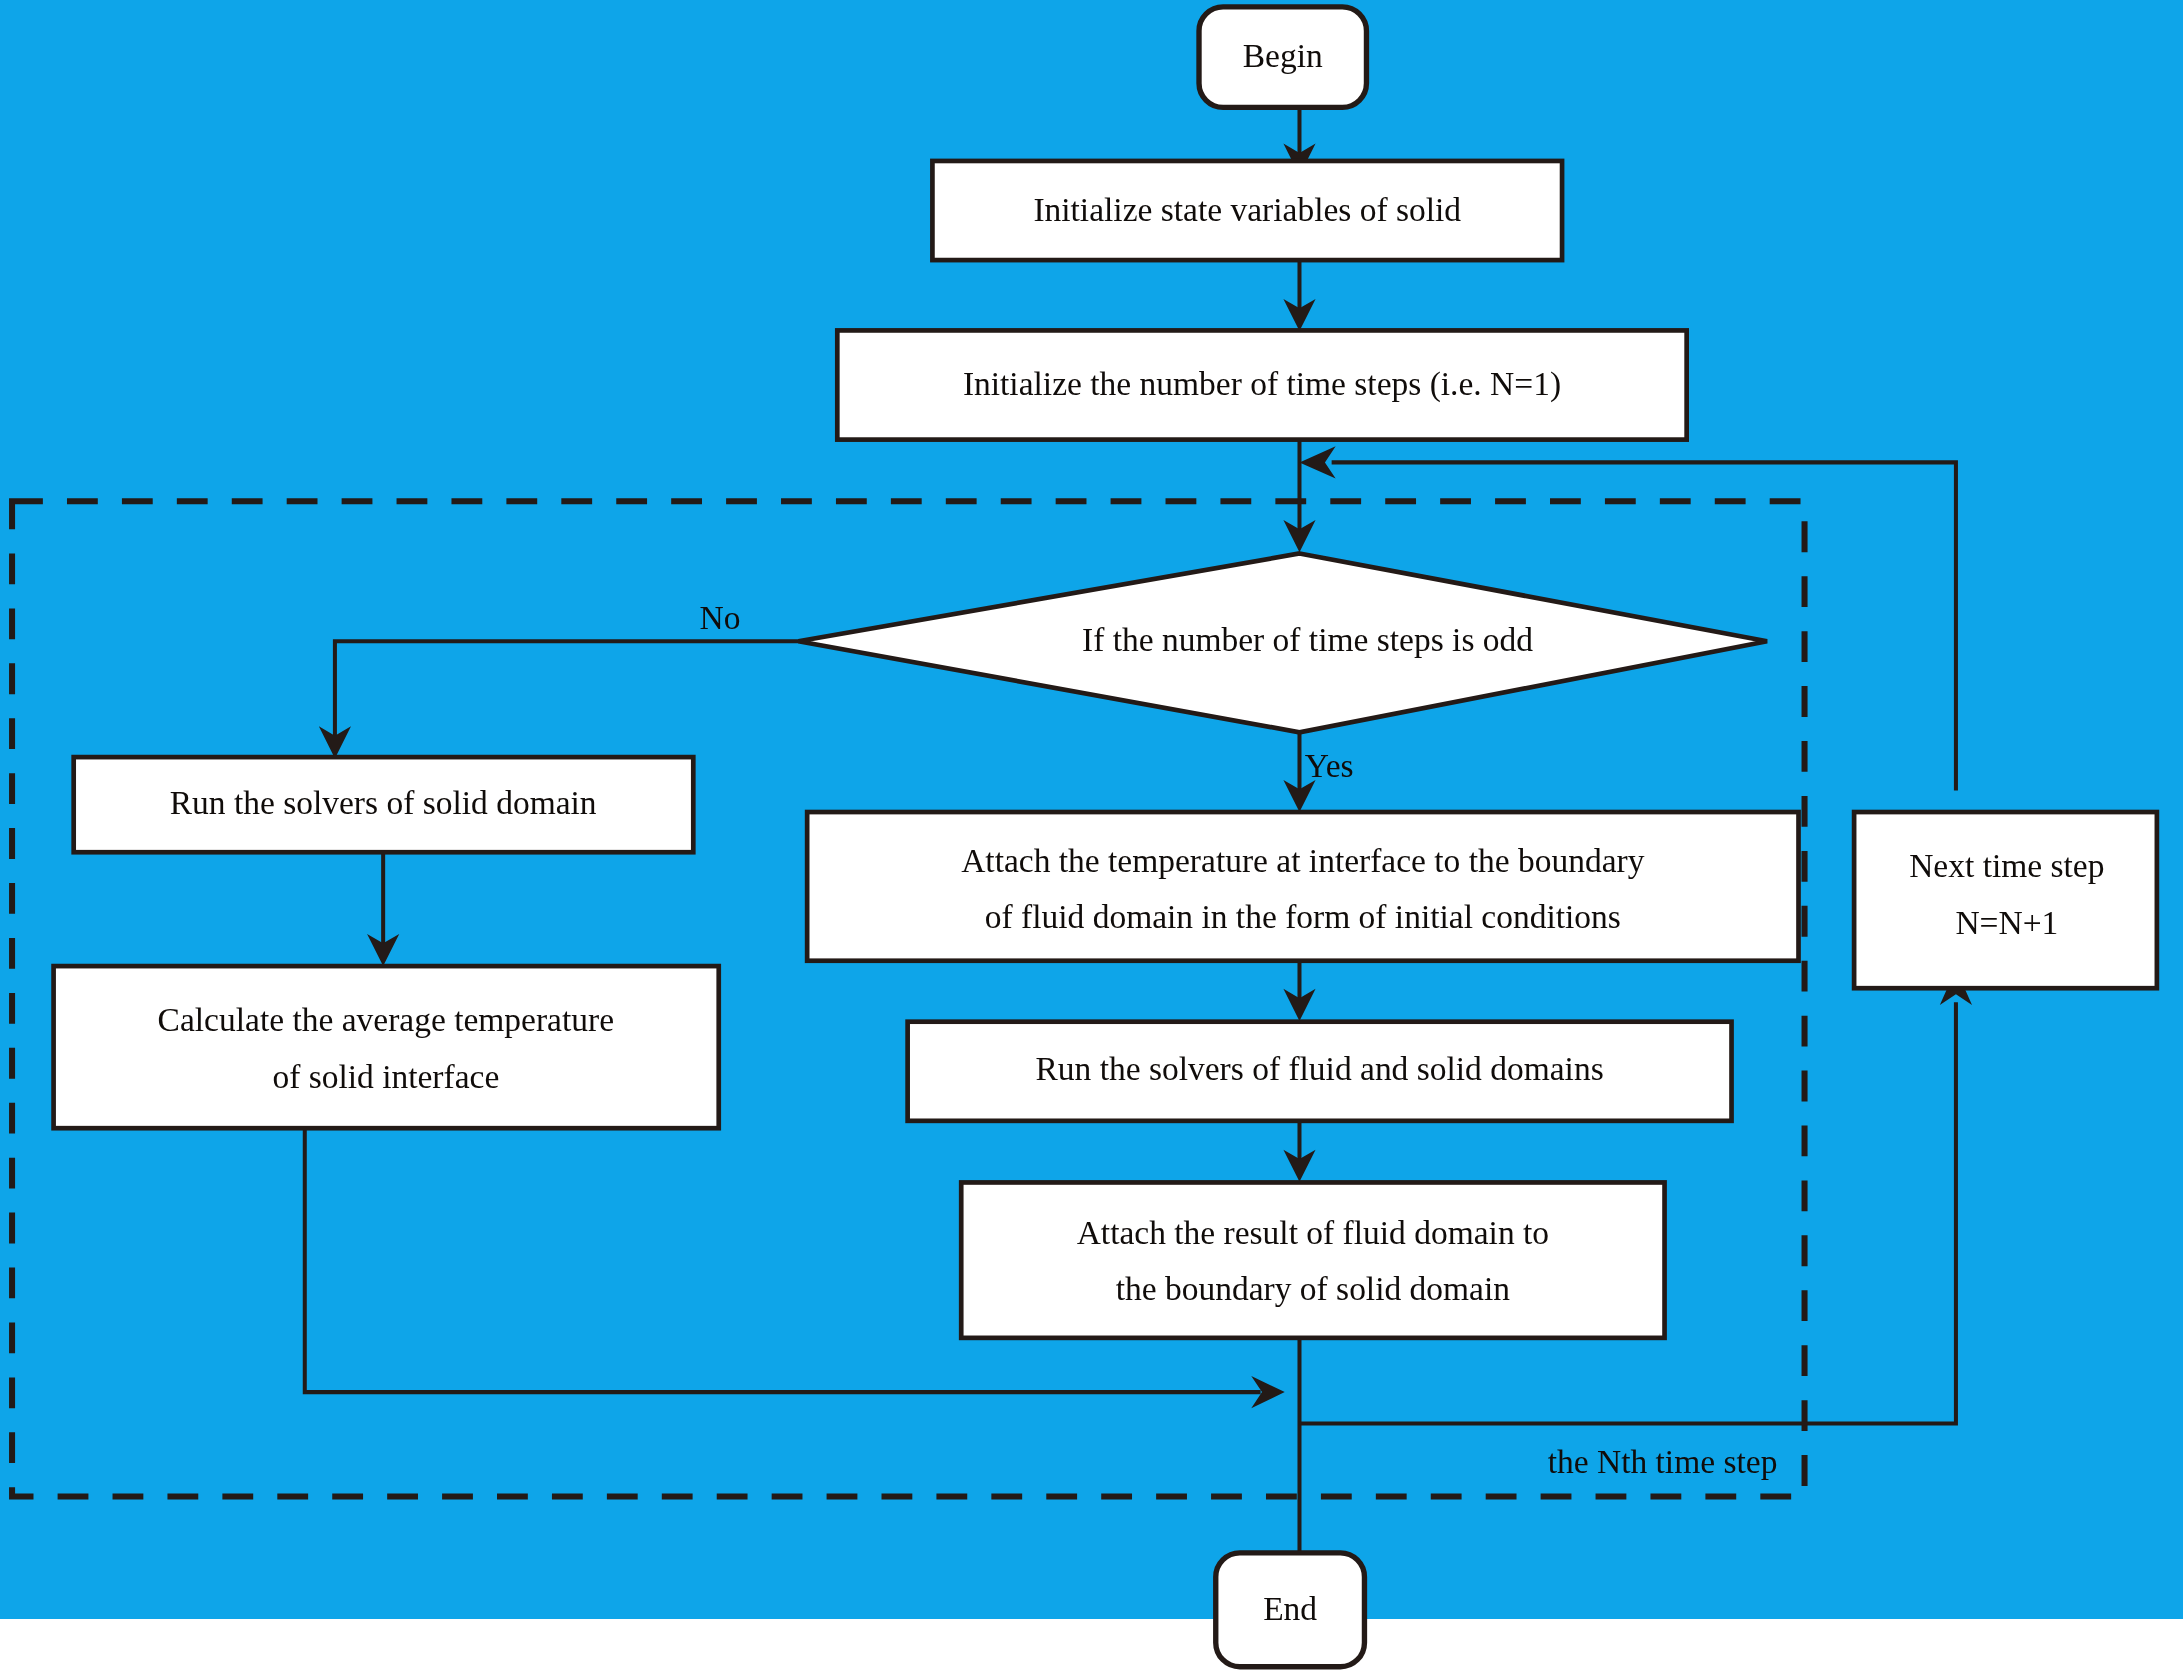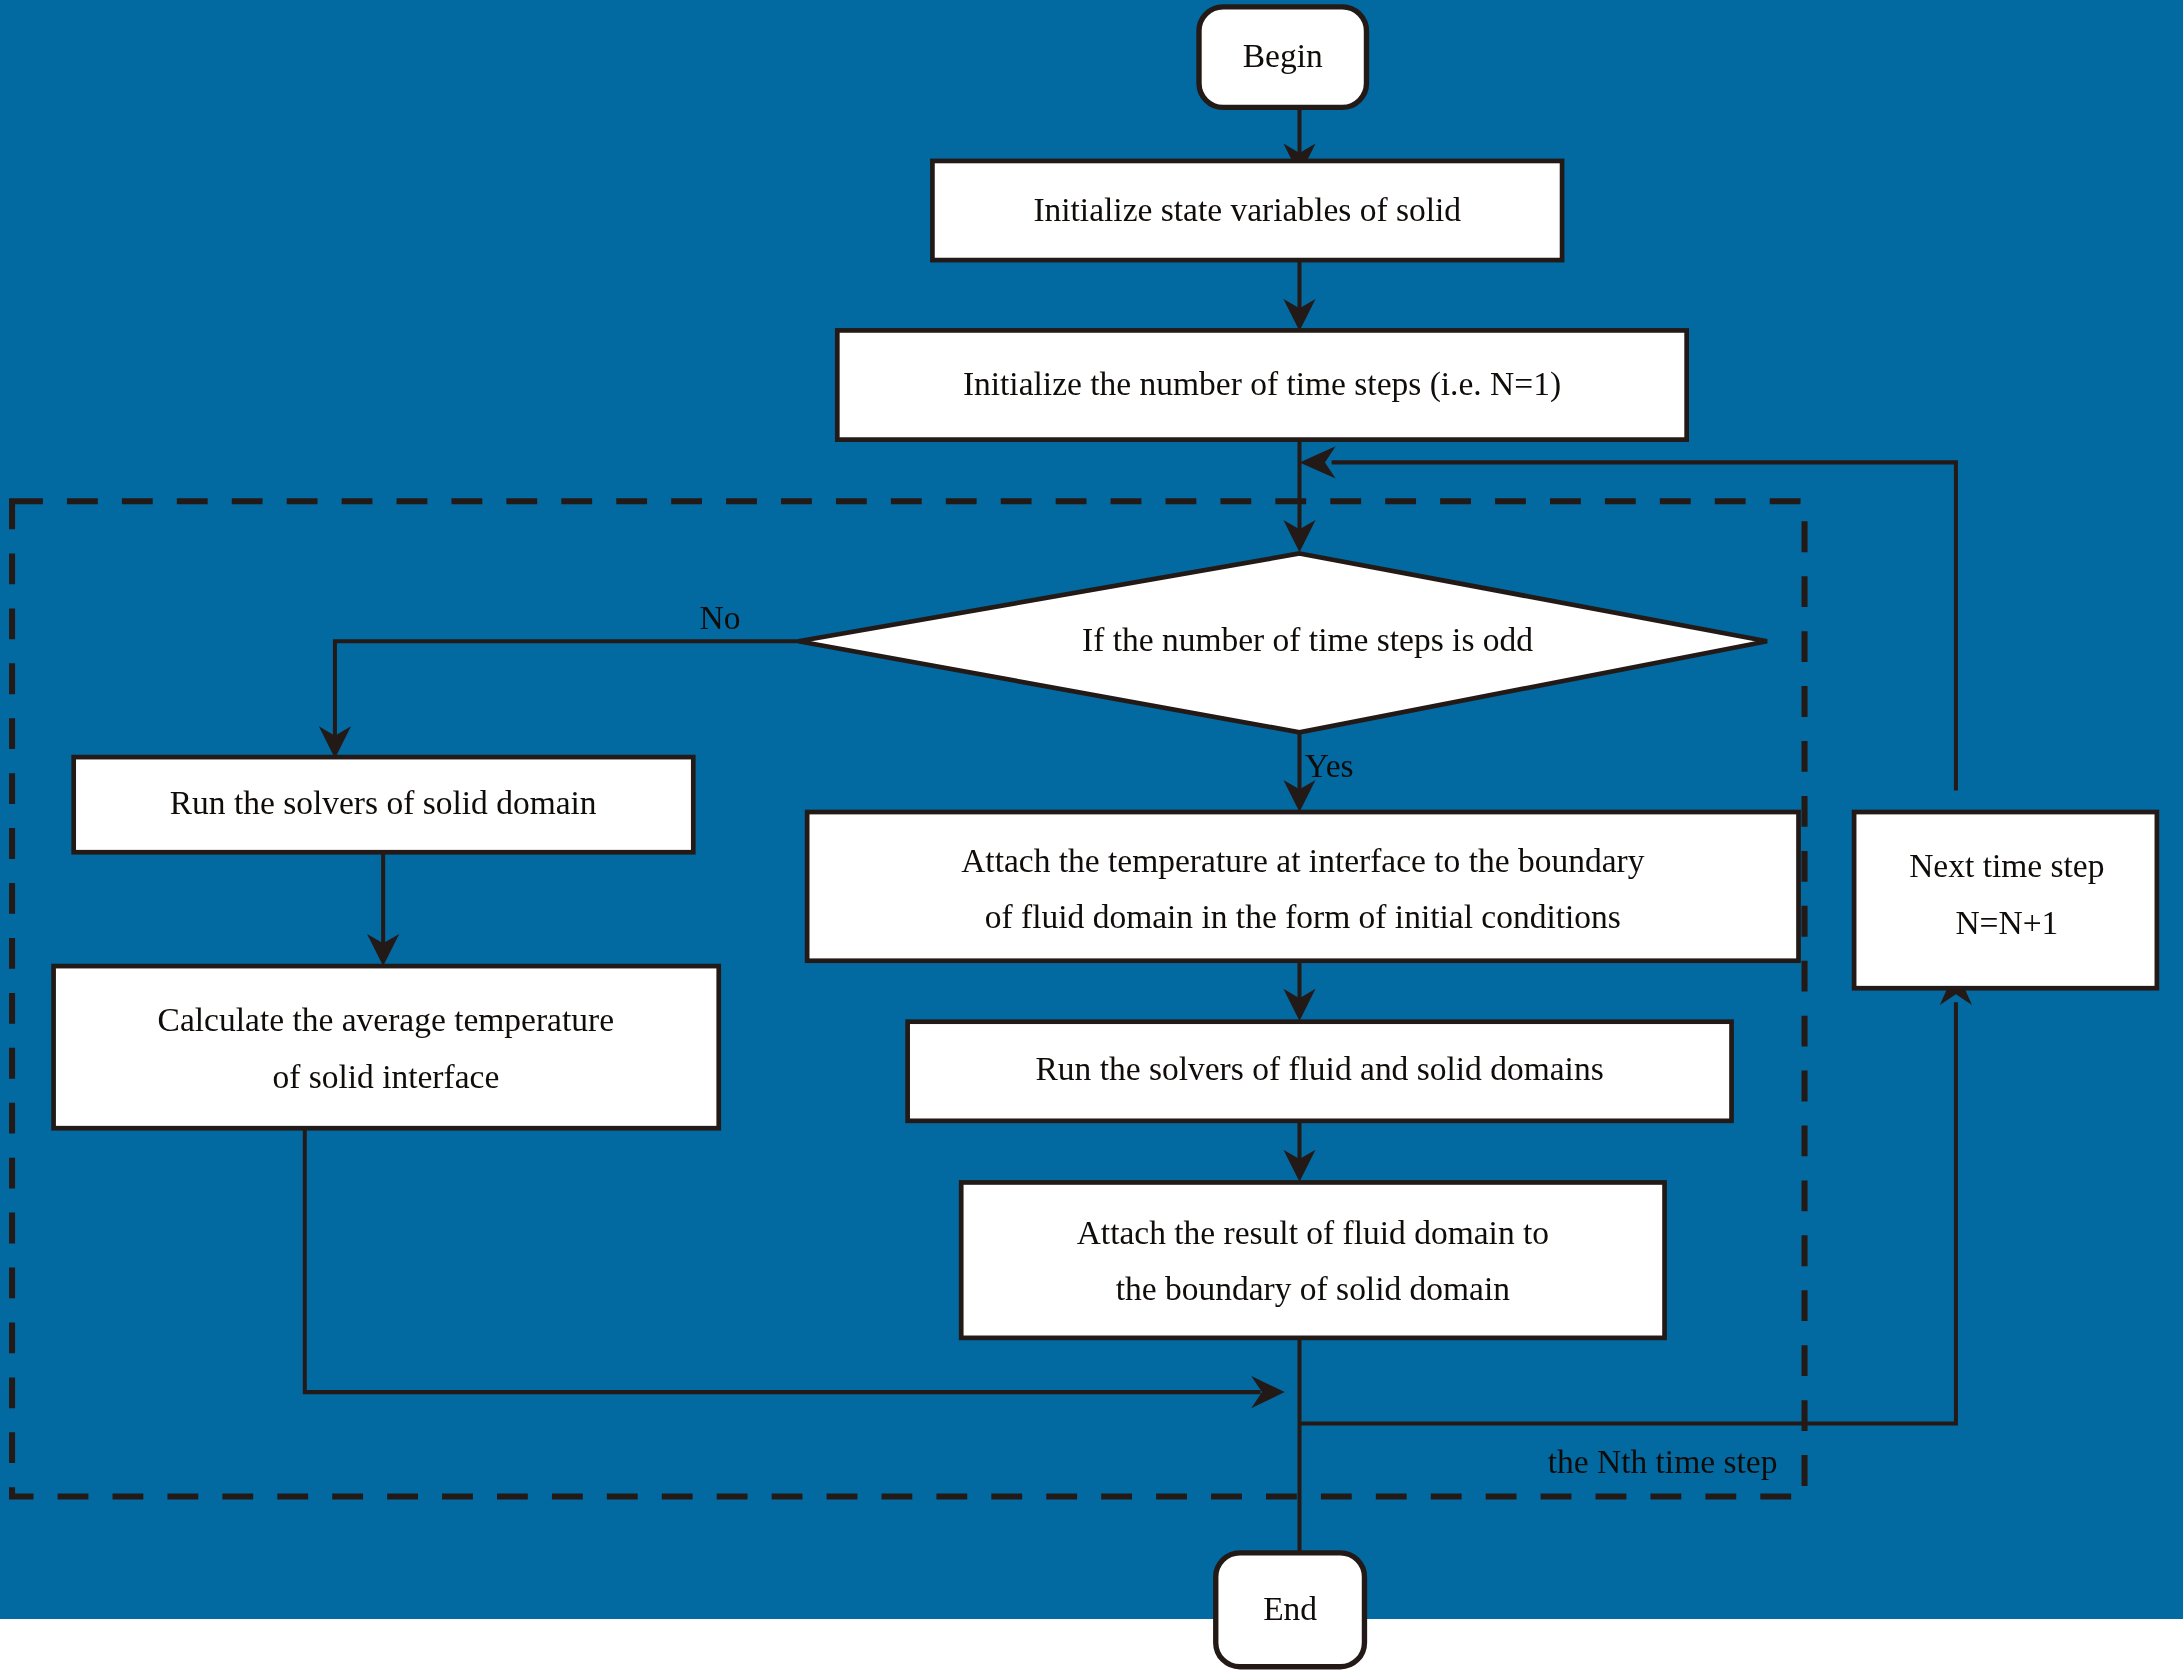--- a/index.html
+++ b/index.html
@@ -10,21 +10,21 @@
   body {
     width: 2183px;
     height: 1679px;
     font-family: "Liberation Serif", "DejaVu Serif", serif;
     overflow: hidden;
   }
   #flowchart-root {
     position: relative;
     width: 2183px;
     height: 1619px;
-    background: #0369a1;
+    background: #0ea5e9;
   }
   svg.chart-canvas {
     position: absolute;
     top: 0;
     left: 0;
     width: 2183px;
     height: 1679px;
   }
   .node-shape {
     fill: #ffffff;

